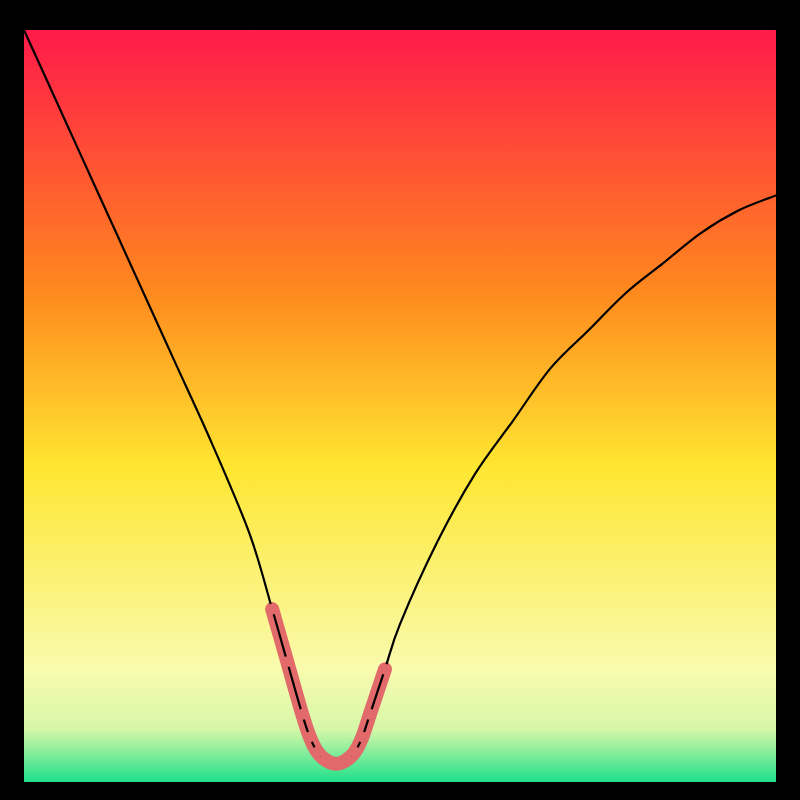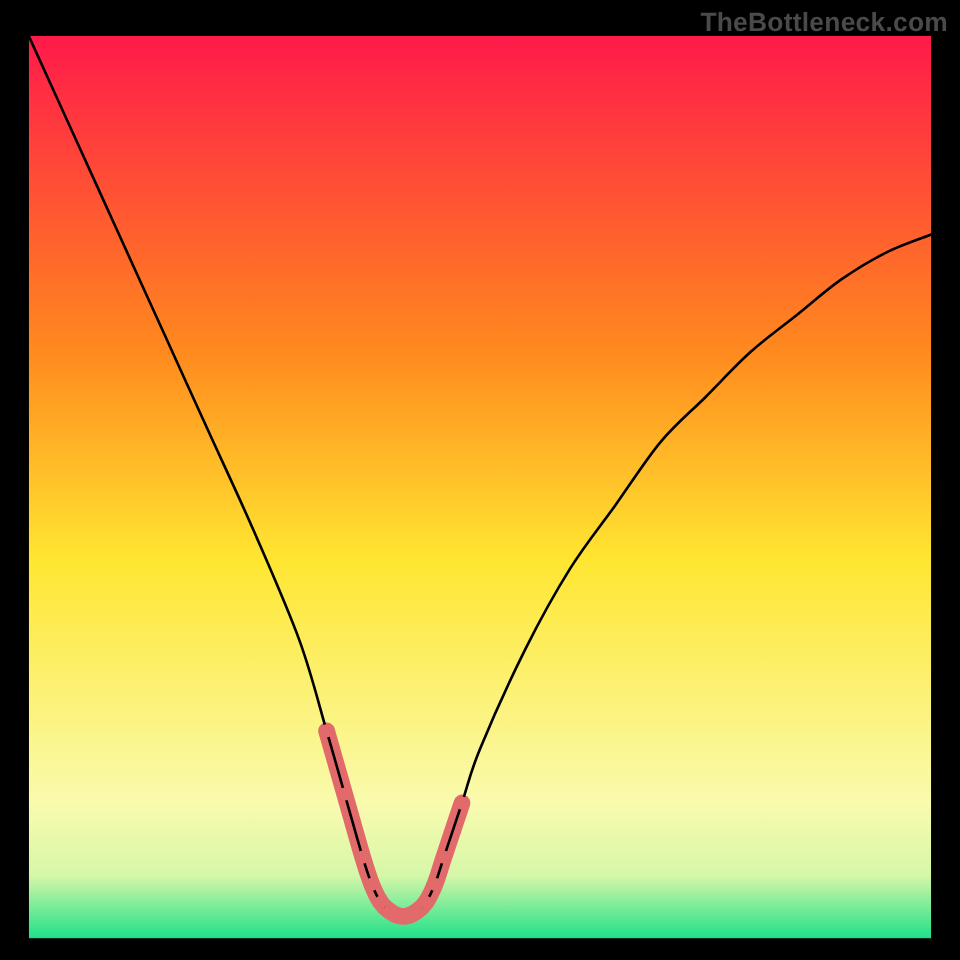--- a/index.html
+++ b/index.html
@@ -28,21 +28,20 @@
     top: 30px;
     width: 752px;
     height: 752px;
   }
   .plot svg { display: block; }
 </style>
 </head>
 <body>
 
 <div class="frame">
-  <div class="watermark">TheBottleneck.com</div>
   <div class="plot">
     <svg id="chart-svg" width="752" height="752" viewBox="0 0 752 752" preserveAspectRatio="none">
         <defs>
           <linearGradient id="bg" x1="0" y1="0" x2="0" y2="1">
             <stop offset="0%" stop-color="#ff1a4a"></stop>
             <stop offset="35%" stop-color="#ff8a1e"></stop>
             <stop offset="58%" stop-color="#ffe631"></stop>
             <stop offset="85%" stop-color="#f9fbae"></stop>
             <stop offset="93%" stop-color="#d6f7a8"></stop>
             <stop offset="100%" stop-color="#1fe08a"></stop>

